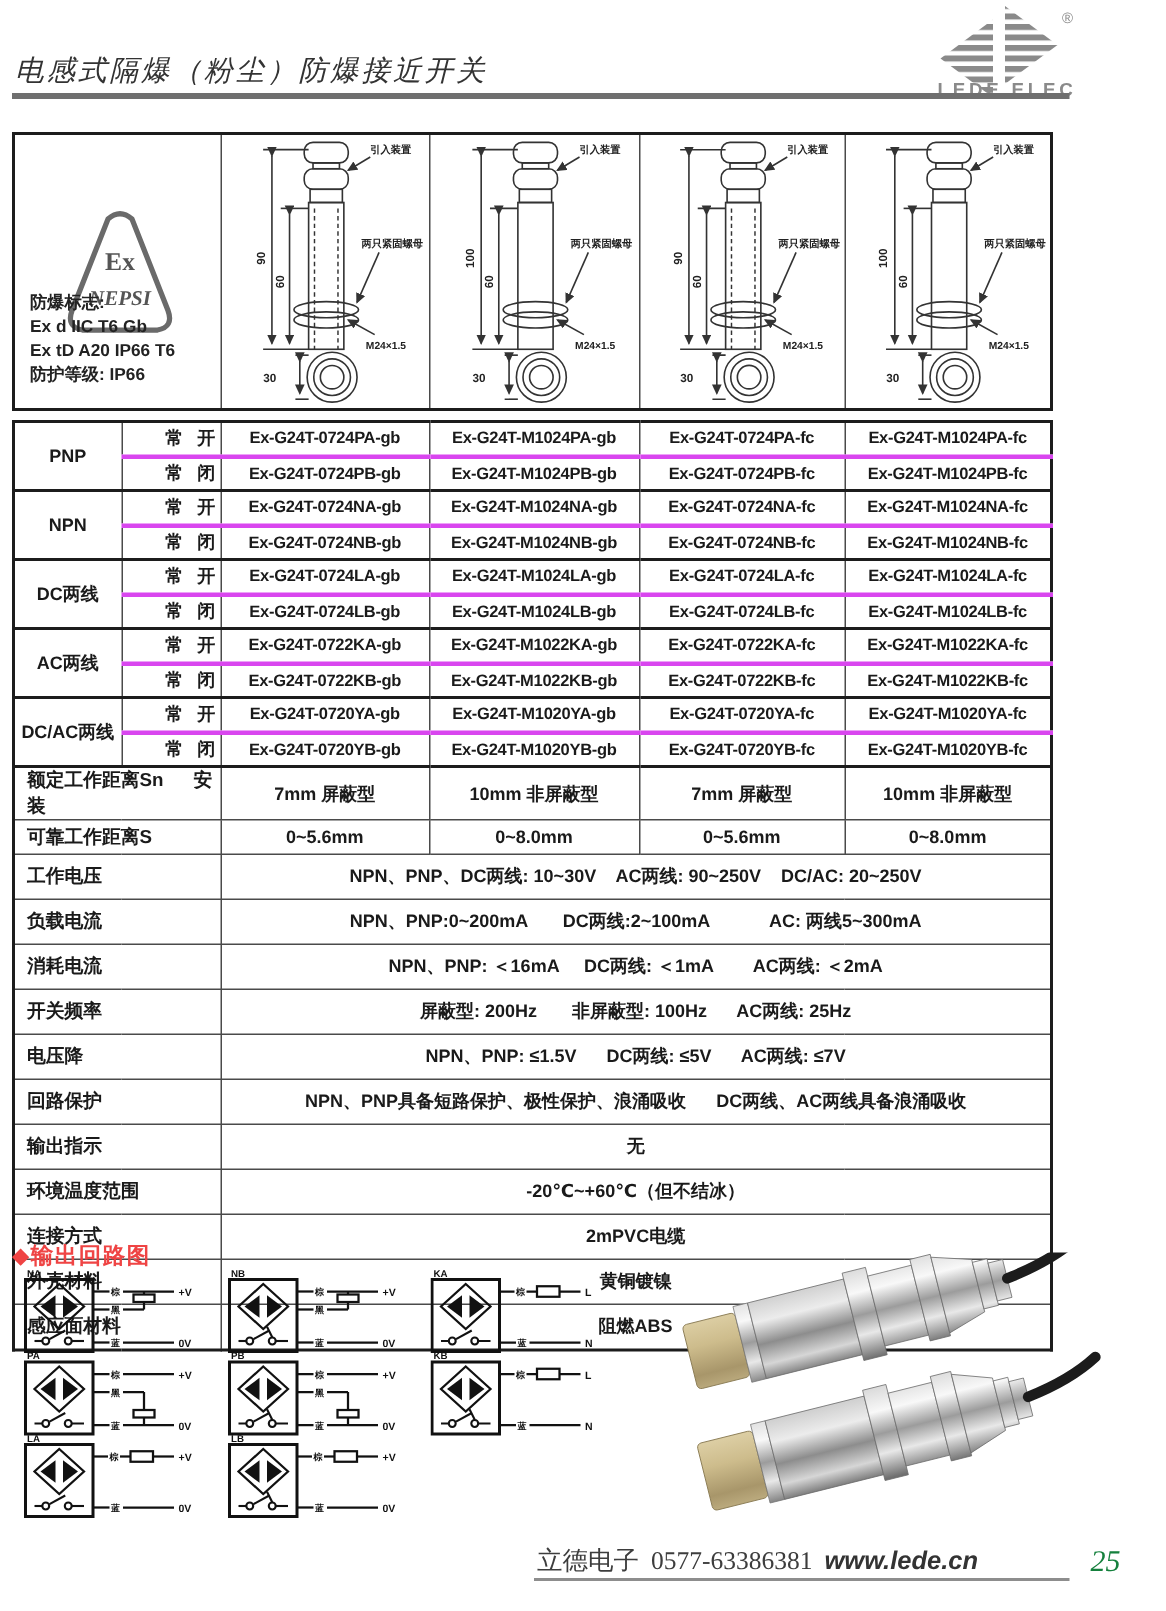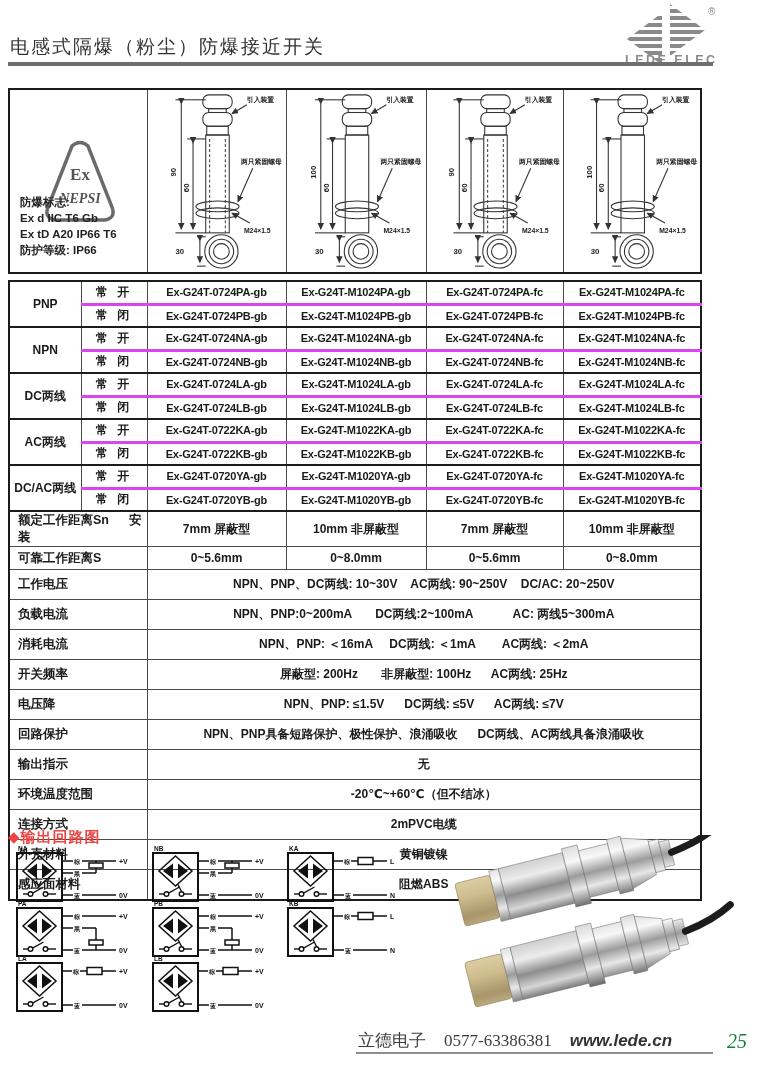--- a/index.html
+++ b/index.html
@@ -1,58 +1,58 @@
 <!DOCTYPE html>
 <html><head>
 <meta charset="utf-8">
 <style>
   html,body{margin:0;padding:0;background:#fff;}
   .page{position:relative;width:777px;height:1074px;background:#fff;overflow:hidden;
         font-family:"Liberation Sans","DejaVu Sans",sans-serif;color:#1a1a1a;}
   
   .title{position:absolute;left:10px;top:34px;font-family:"Liberation Serif","DejaVu Serif",serif;
-         font-size:19px;letter-spacing:2px;color:#333;}
+         font-size:19px;letter-spacing:2px;color:#333;font-style:italic;}
   .hdr-rule{position:absolute;left:8px;top:62px;width:705px;height:4px;background:#6f6f6f;}
   .logo{position:absolute;left:622px;top:2px;width:110px;height:66px;}
   
   table{border-collapse:collapse;position:absolute;left:8px;table-layout:fixed;border:2px solid #1c1c1c;}
   .t-diag{top:88px;width:692px;}
   .t-main{top:280px;width:692px;}
   td{border:1px solid #4a4a4a;text-align:center;vertical-align:middle;padding:0;
      font-weight:bold;font-size:12px;overflow:hidden;}
   .t-diag td{height:182px;position:relative;margin-left:44px;}
   .info-cell{text-align:left;}
   .cert-text{position:absolute;left:10px;top:104px;font-size:11.5px;line-height:16px;font-weight:bold;color:#222;}
   .dg{position:absolute;left:0;top:0;width:100%;height:100%;}
   tr.mr{height:23px;}
   tr.sh23{height:23px;}
   tr.sh25{height:30px;margin-top:39px;}
   .g-top td{border-top:2px solid #1c1c1c;}
   .g-in td{border-top:3px solid #d946ef;}
   .gl{font-size:12px;}
-  .st{letter-spacing:3px;}
+  .st{letter-spacing:3px;text-align:right;}
   .mc{font-size:11px;letter-spacing:-0.2px;}
   .spec-label-cell{text-align:left;padding-left:8px;font-size:12.5px;}
   .gap{margin-left:20px;}
   .sv{white-space:pre;font-size:12px;}
   
   .cir-heading{position:absolute;left:8px;top:828px;font-family:"Liberation Serif","DejaVu Serif",serif;
                font-size:15px;font-weight:bold;letter-spacing:1px;color:#ef4444;}
   .cir{position:absolute;width:126px;height:58px;}
   .cid{font-size:6.5px;font-weight:bold;fill:#111;}
   .cw{font-size:6px;fill:#111;font-weight:bold;}
   .ct{font-size:7px;font-weight:bold;fill:#111;}
   svg text{font-family:"Liberation Sans","DejaVu Sans",sans-serif;}
   .dgt{font-size:8px;fill:#222;font-weight:bold;}
   .dgl{font-size:7px;fill:#222;font-weight:bold;}
   .nepsi-txt{font-family:"Liberation Serif","DejaVu Serif",serif;fill:#555;}
   
   .photos{position:absolute;left:420px;top:835px;width:357px;height:190px;}
   
-  .footer{position:absolute;left:358px;top:1029px;display:flex;gap:18px;align-items:baseline;
+  .footer{position:absolute;left:358px;top:1029px;display:flex;gap:8px;align-items:baseline;
           font-family:"Liberation Serif","DejaVu Serif",serif;font-size:17px;color:#3d3d3d;}
   .site{font-style:italic;font-weight:bold;font-family:"Liberation Sans","DejaVu Sans",sans-serif;color:#333;}
   .pageno{position:absolute;left:727px;top:1030px;font-style:italic;
           font-family:"Liberation Serif","DejaVu Serif",serif;font-size:20px;color:#15803d;}
   .footer-rule{position:absolute;left:356px;top:1052px;width:357px;height:2px;background:#8d8d8d;}
   .defs-hidden{position:absolute;width:0;height:0;overflow:hidden;}
 </style>
 </head>
 <body>
 

